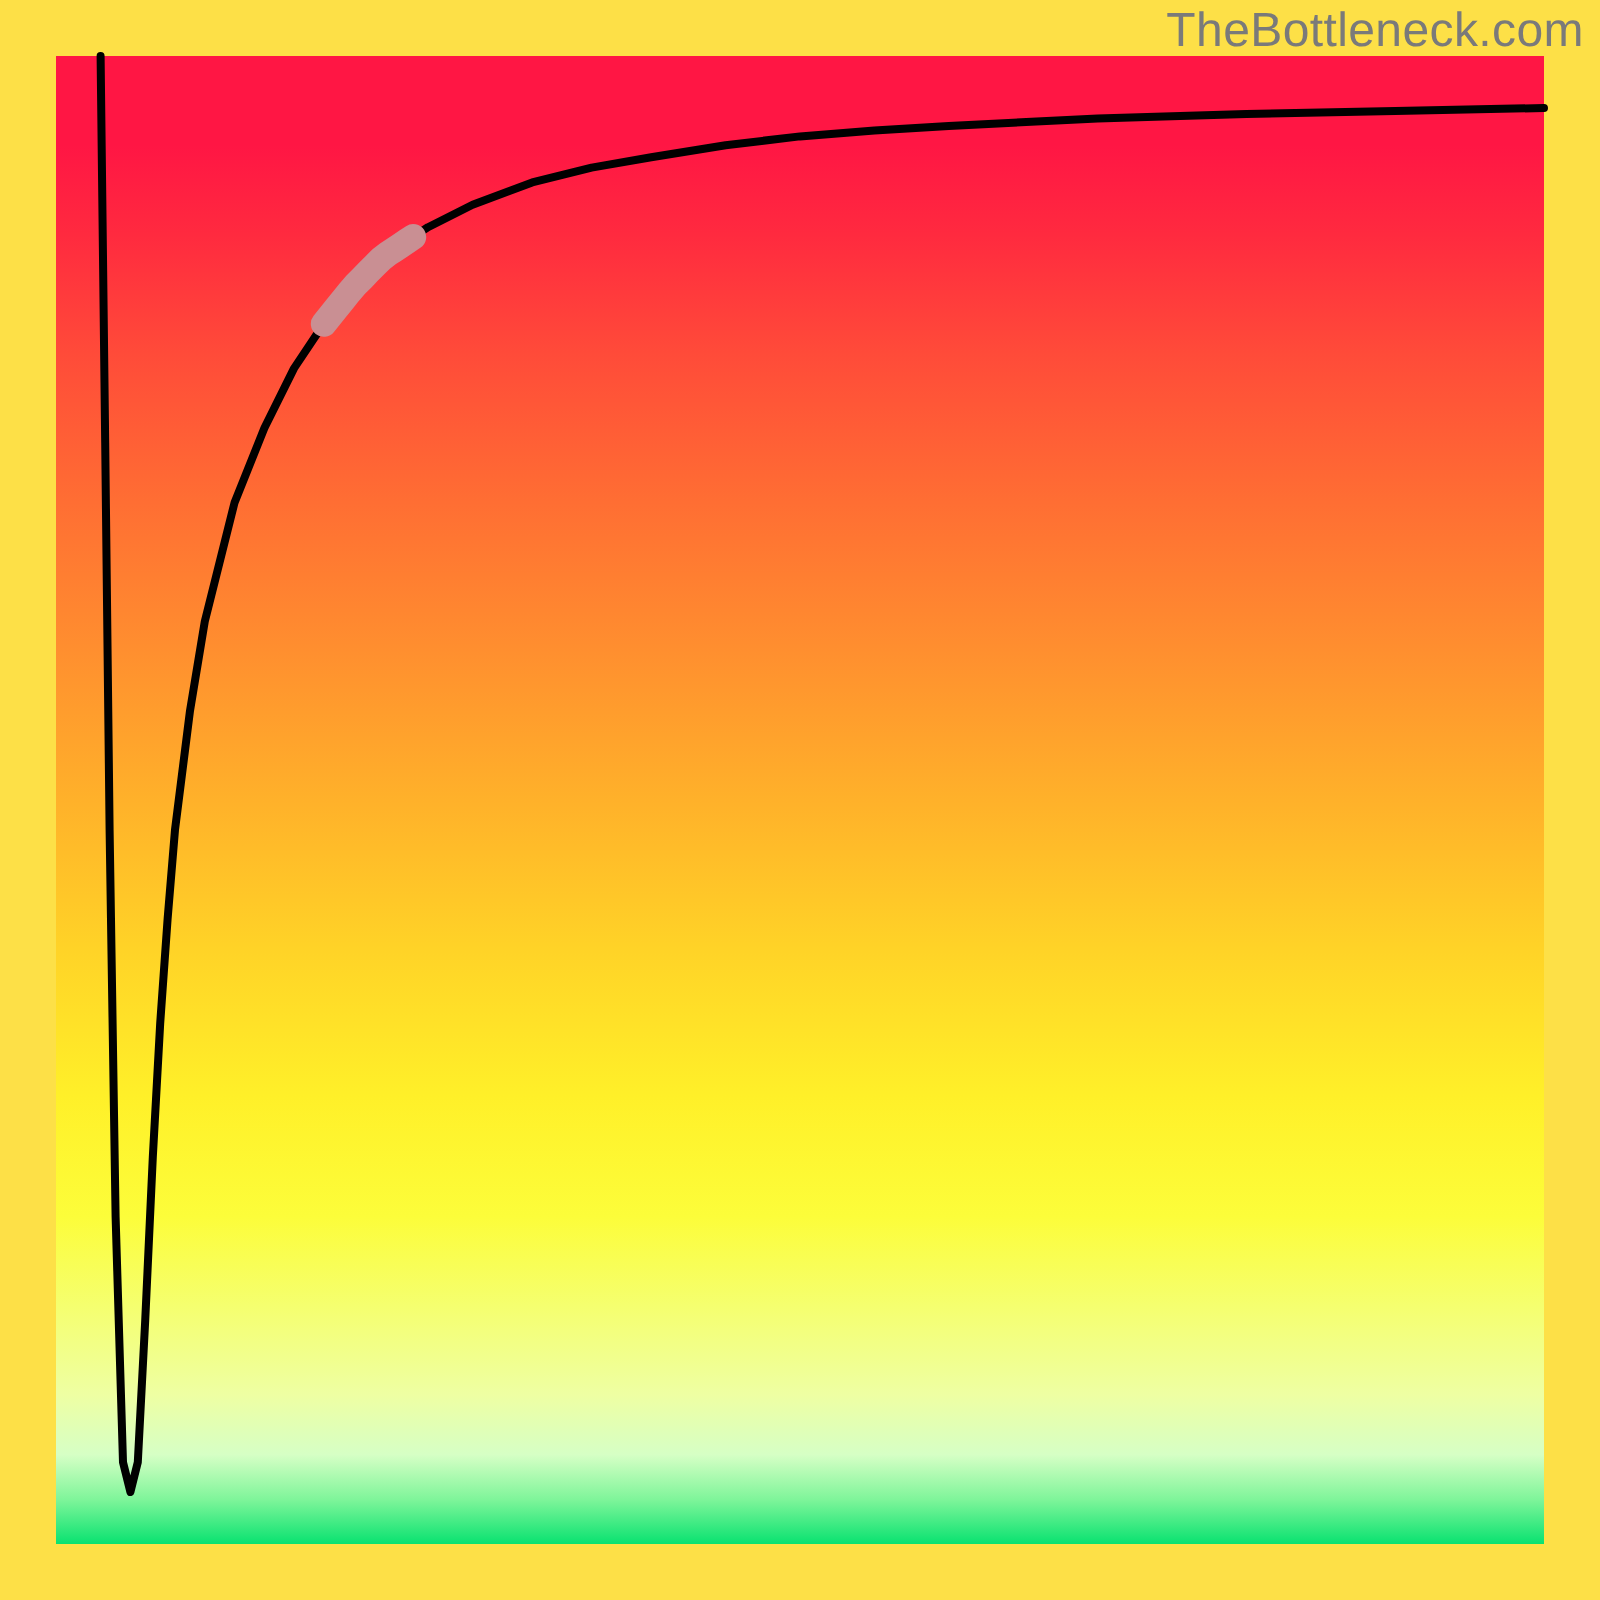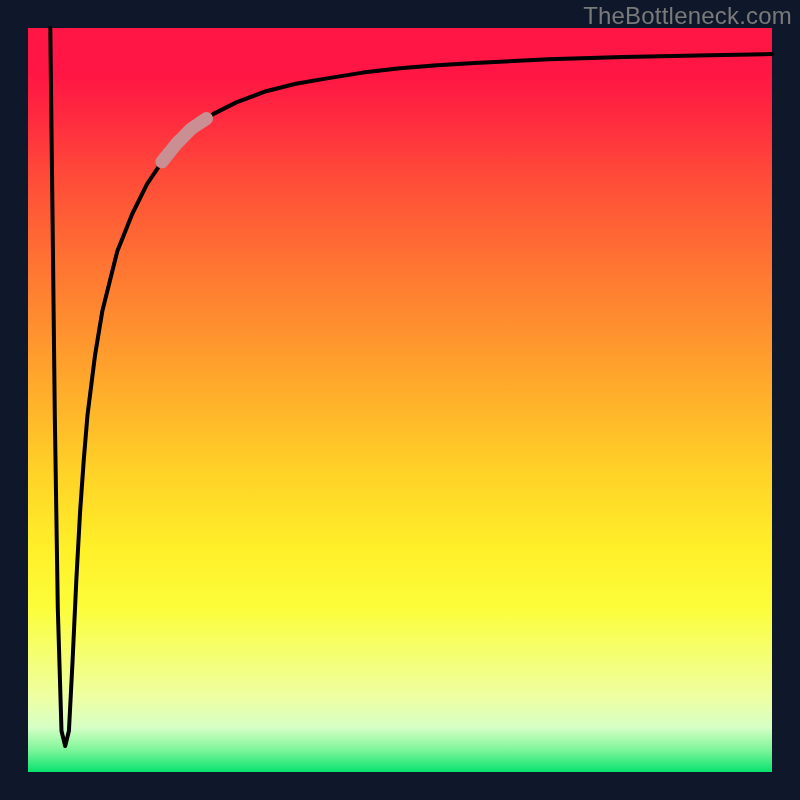--- a/index.html
+++ b/index.html
@@ -8,21 +8,21 @@
     width: 800px;
     height: 800px;
     overflow: hidden;
     font-family: Arial, Helvetica, sans-serif;
     background: #000;
   }
   .chart-wrap {
     position: relative;
     width: 800px;
     height: 800px;
-    background: #0f172a;
+    background: #fde047;
   }
   .attribution {
     position: absolute;
     top: 2px;
     right: 8px;
     color: #7a7a7a;
     font-size: 24px;
     font-weight: 400;
     letter-spacing: 0.2px;
     user-select: none;

